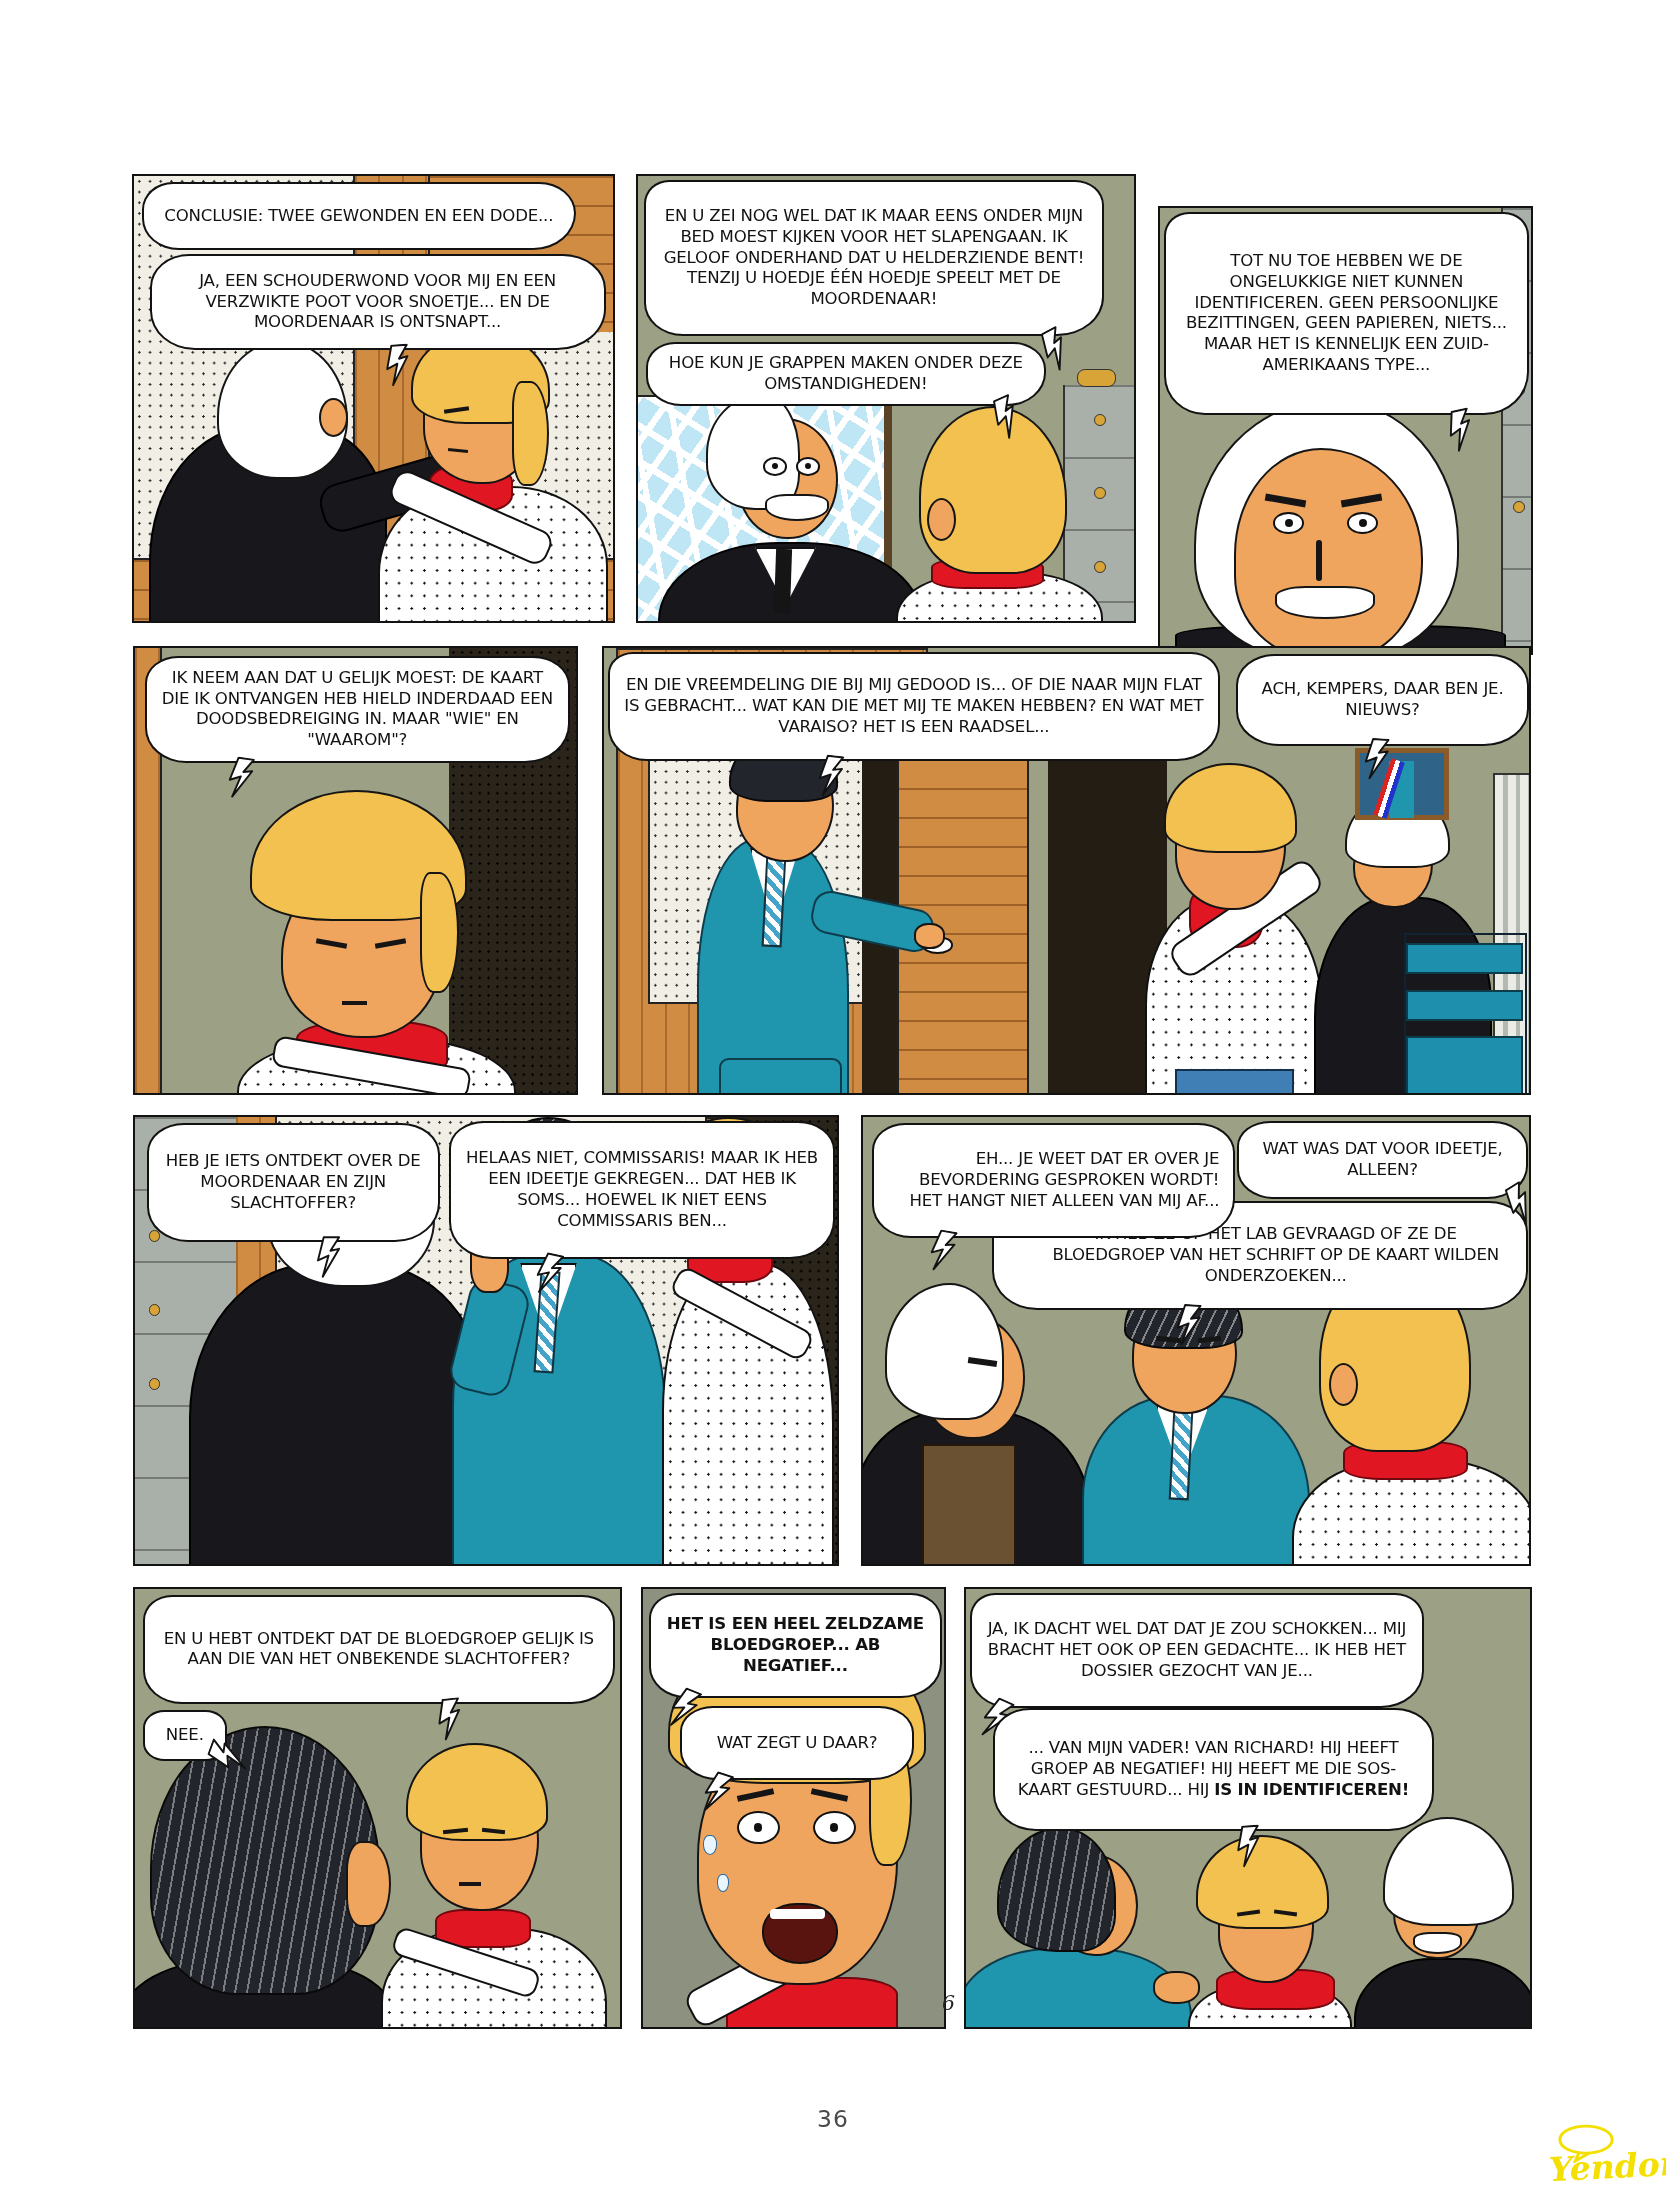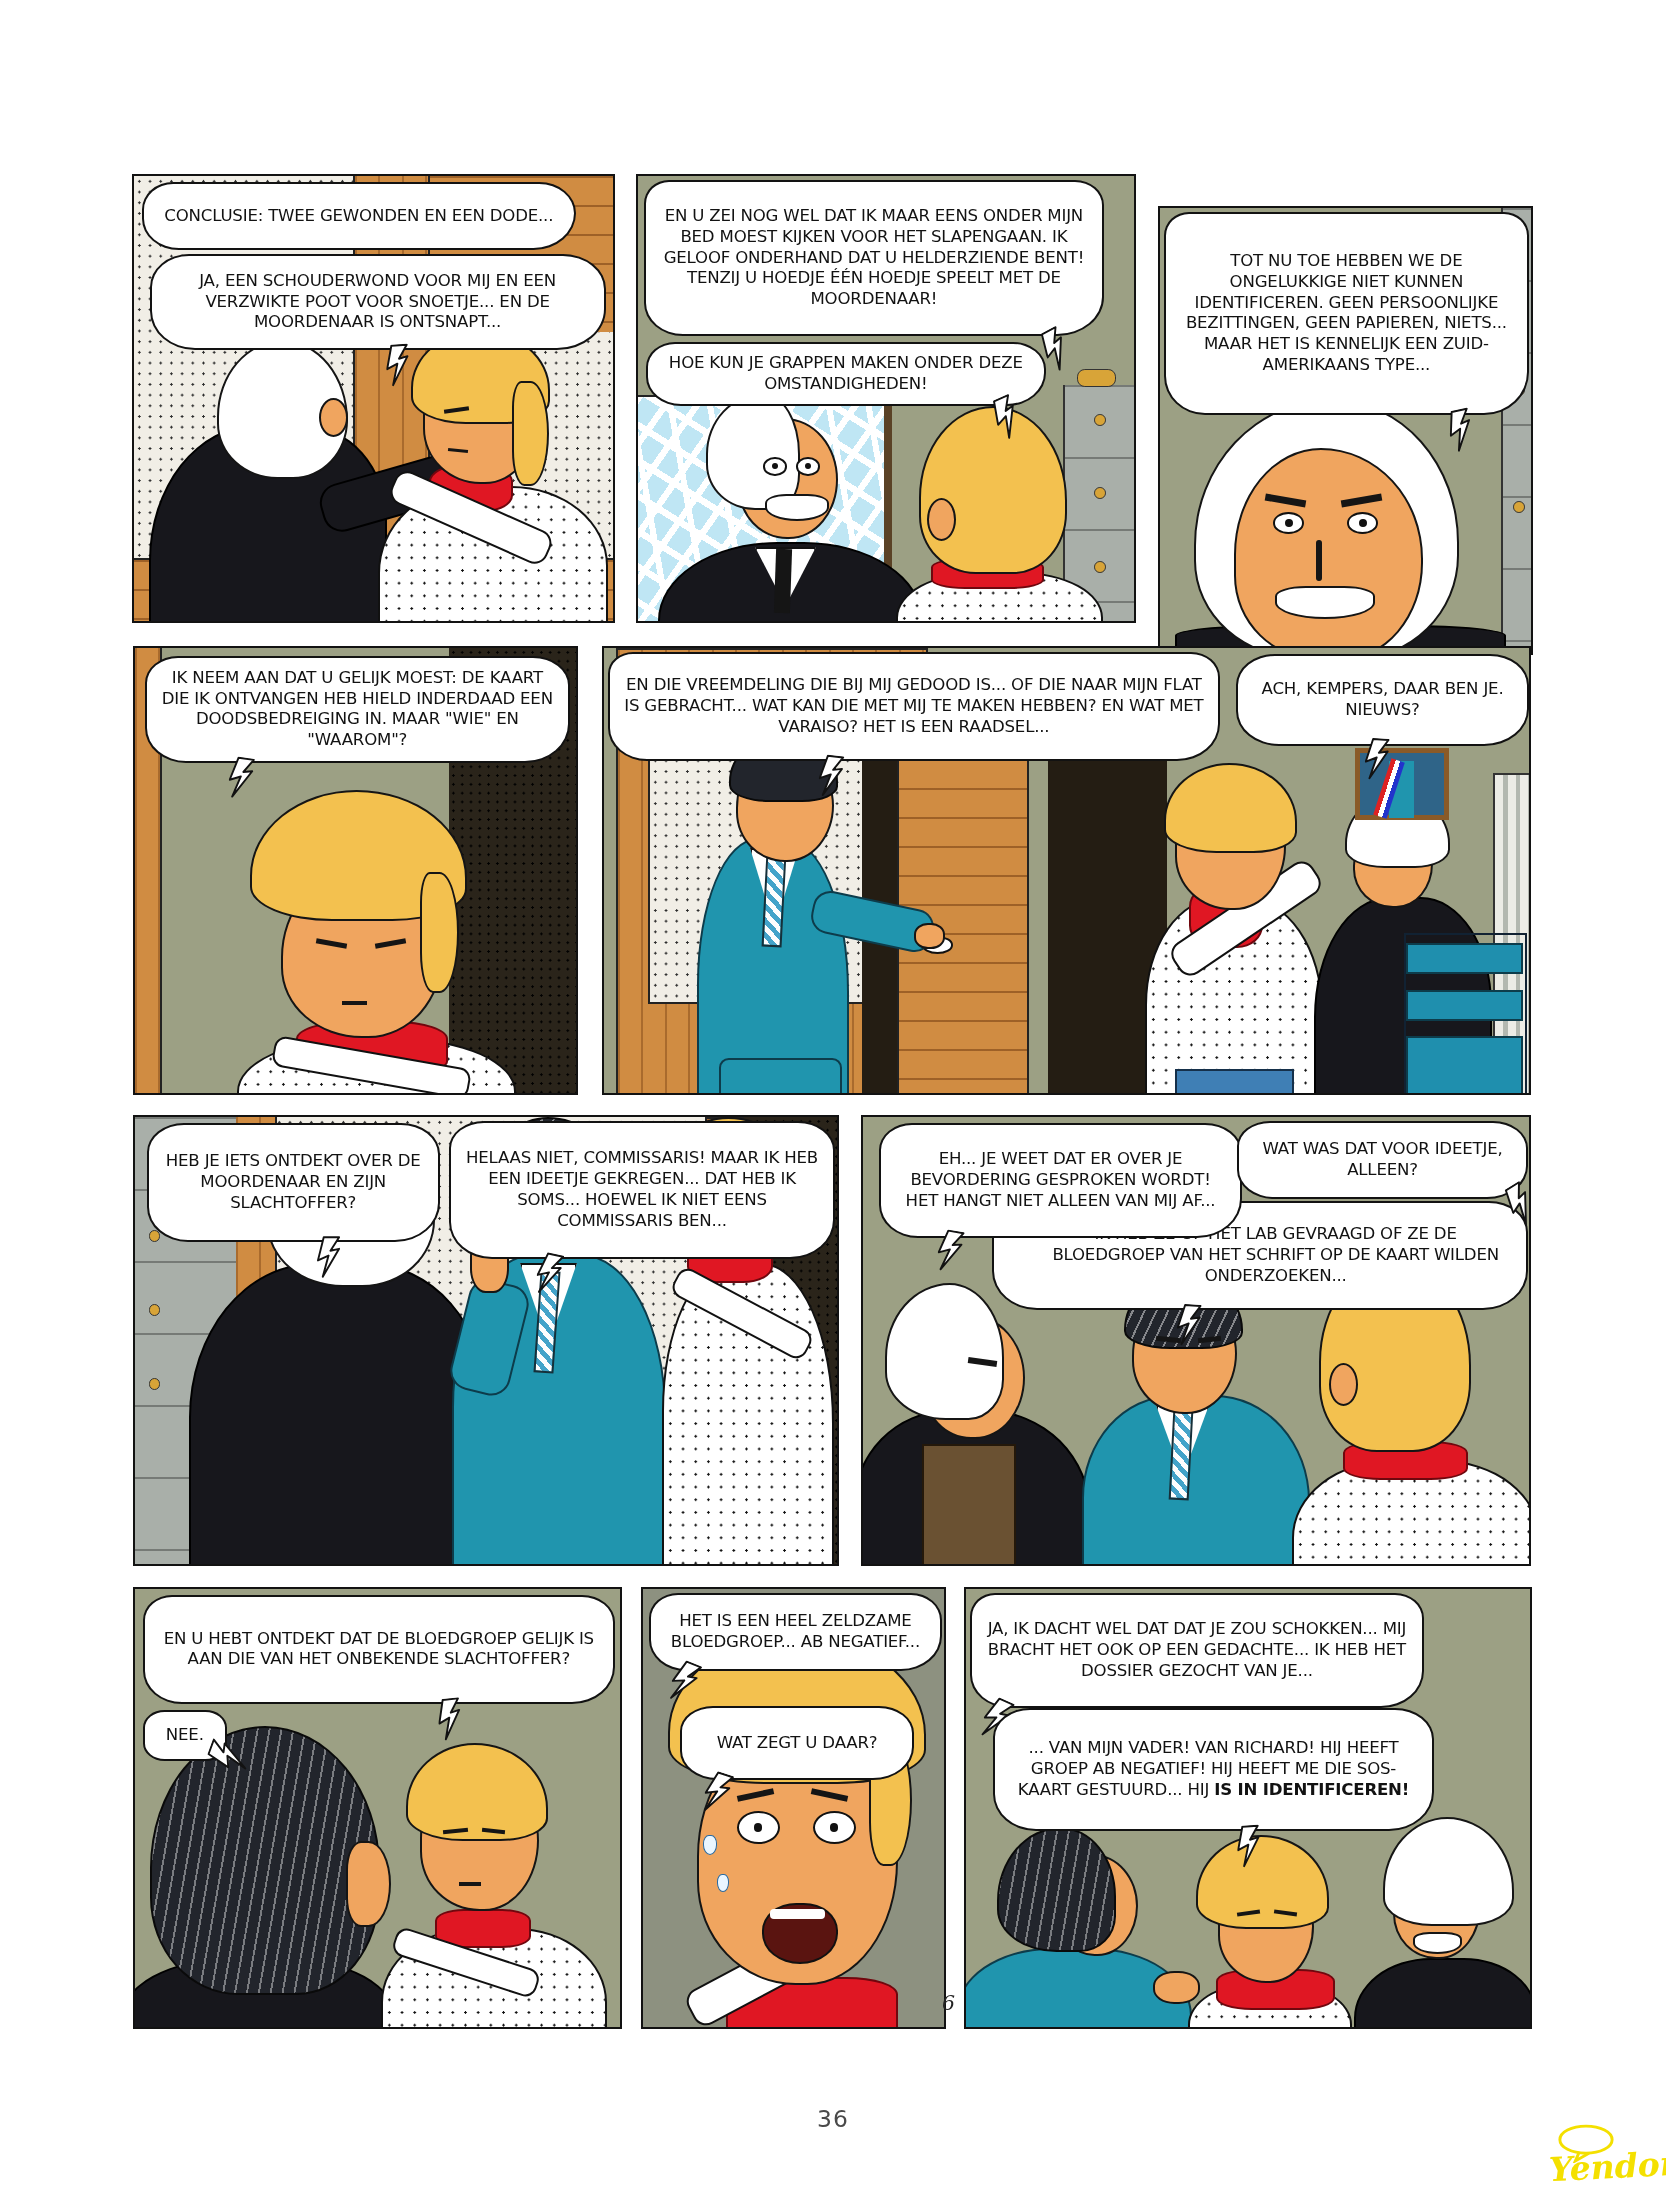--- a/index.html
+++ b/index.html
@@ -301,21 +301,21 @@
       <div class="abs red" style="left:480px;top:324px;width:121px;height:35px;border-radius:30%;"></div>
       <div class="abs hairB" style="left:456px;top:144px;width:148px;height:187px;border-radius:55% 55% 42% 42%/58% 60% 40% 38%;"></div>
       <div class="abs skin" style="left:466px;top:246px;width:25px;height:39px;border-radius:50%;border-width:2px;"></div>
     </div>
     <div class="balloon" style="left:129px;top:84px;width:536px;height:109px;padding-left:45px;border-radius:39px 39px 45px 45px/31px 31px 39px 39px;">
       <span>IK HEB ZE OP HET LAB GEVRAAGD OF ZE DE BLOEDGROEP VAN HET SCHRIFT OP DE KAART WILDEN ONDERZOEKEN...</span>
       <i class="tail" style="left:183px;bottom:-39px;transform:rotate(4deg);"><svg viewBox="0 0 26 44" width="25" height="43">
             <path d="M7 1 L23 1 L14 15 L23 13 L6 42 L12 20 L1 25 Z"></path>
           </svg></i>
     </div>
-    <div class="balloon" style="left:16px;top:5.9px;width:363px;height:115px;border-radius:33px 37px 45px 39px/27px 29px 39px 33px;">
+    <div class="balloon" style="left:9px;top:5.9px;width:363px;height:115px;border-radius:33px 37px 45px 39px/27px 29px 39px 33px;text-align:right;">
       <span>EH... JE WEET DAT ER OVER JE BEVORDERING GESPROKEN WORDT! HET HANGT NIET ALLEEN VAN MIJ AF...</span>
       <i class="tail" style="left:57px;bottom:-37px;transform:rotate(10deg);"><svg viewBox="0 0 26 44" width="25" height="43">
             <path d="M7 1 L23 1 L14 15 L23 13 L6 42 L12 20 L1 25 Z"></path>
           </svg></i>
     </div>
     <div class="balloon" style="left:374px;top:3.9px;width:291px;height:78px;border-radius:33px 35px 41px 37px/25px 27px 33px 29px;">
       <span>WAT WAS DAT VOOR IDEETJE, ALLEEN?</span>
       <i class="tail" style="right:-7.8px;bottom:-29px;transform:rotate(-32deg);"><svg viewBox="0 0 26 44" width="25" height="43">
             <path d="M7 1 L23 1 L14 15 L23 13 L6 42 L12 20 L1 25 Z"></path>
           </svg></i>
@@ -366,21 +366,21 @@
         </div>
       <div class="abs eyeW" style="left:170px;top:222px;width:39px;height:29px;">
           <div class="abs pupil" style="left:14.6px;top:9.8px;width:8.8px;height:8.8px;"></div>
         </div>
       <div class="abs mouthO" style="left:119px;top:314px;width:72px;height:57px;">
           <div class="abs teeth" style="left:5.9px;top:3.9px;width:55px;height:9.8px;border-radius:3.9px;"></div>
         </div>
       <div class="abs sweat" style="left:60px;top:246px;width:11.7px;height:17.6px;"></div>
       <div class="abs sweat" style="left:74px;top:285px;width:9.8px;height:15.6px;"></div>
     </div>
-    <div class="balloon" style="left:5.9px;top:3.9px;width:293px;height:78px;border-radius:29px 31px 41px 37px/25px 27px 35px 31px;">
+    <div class="balloon" style="left:5.9px;top:3.9px;width:293px;height:105px;border-radius:29px 31px 41px 37px/25px 27px 35px 31px;font-weight:bold;">
       <span>HET IS EEN HEEL ZELDZAME BLOEDGROEP... AB NEGATIEF...</span>
       <i class="tail" style="left:21.5px;bottom:-35px;transform:rotate(22deg);"><svg viewBox="0 0 26 44" width="25" height="43">
             <path d="M7 1 L23 1 L14 15 L23 13 L6 42 L12 20 L1 25 Z"></path>
           </svg></i>
     </div>
     <div class="balloon" style="left:37px;top:117px;width:234px;height:74px;border-radius:33px 35px 41px 37px/25px 27px 33px 29px;">
       <span>WAT ZEGT U DAAR?</span>
       <i class="tail" style="left:23.4px;bottom:-37px;transform:rotate(18deg);"><svg viewBox="0 0 26 44" width="25" height="43">
             <path d="M7 1 L23 1 L14 15 L23 13 L6 42 L12 20 L1 25 Z"></path>
           </svg></i>

